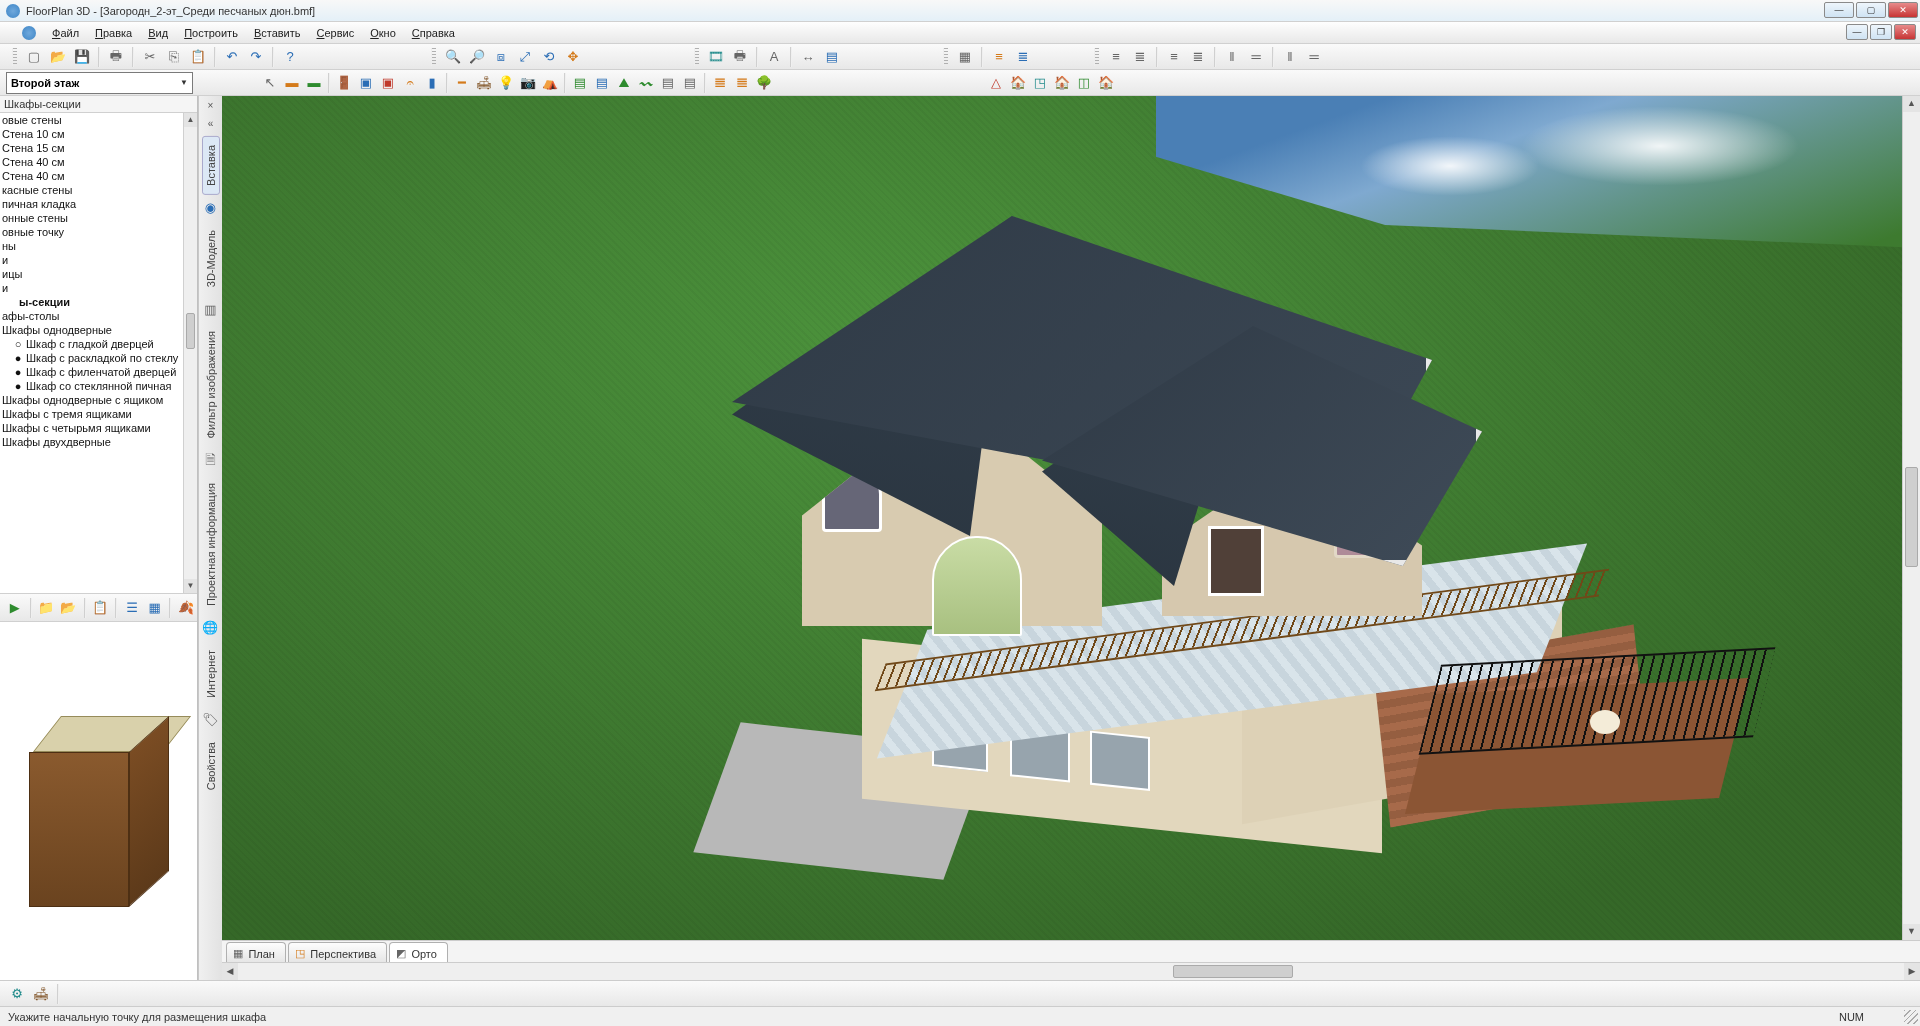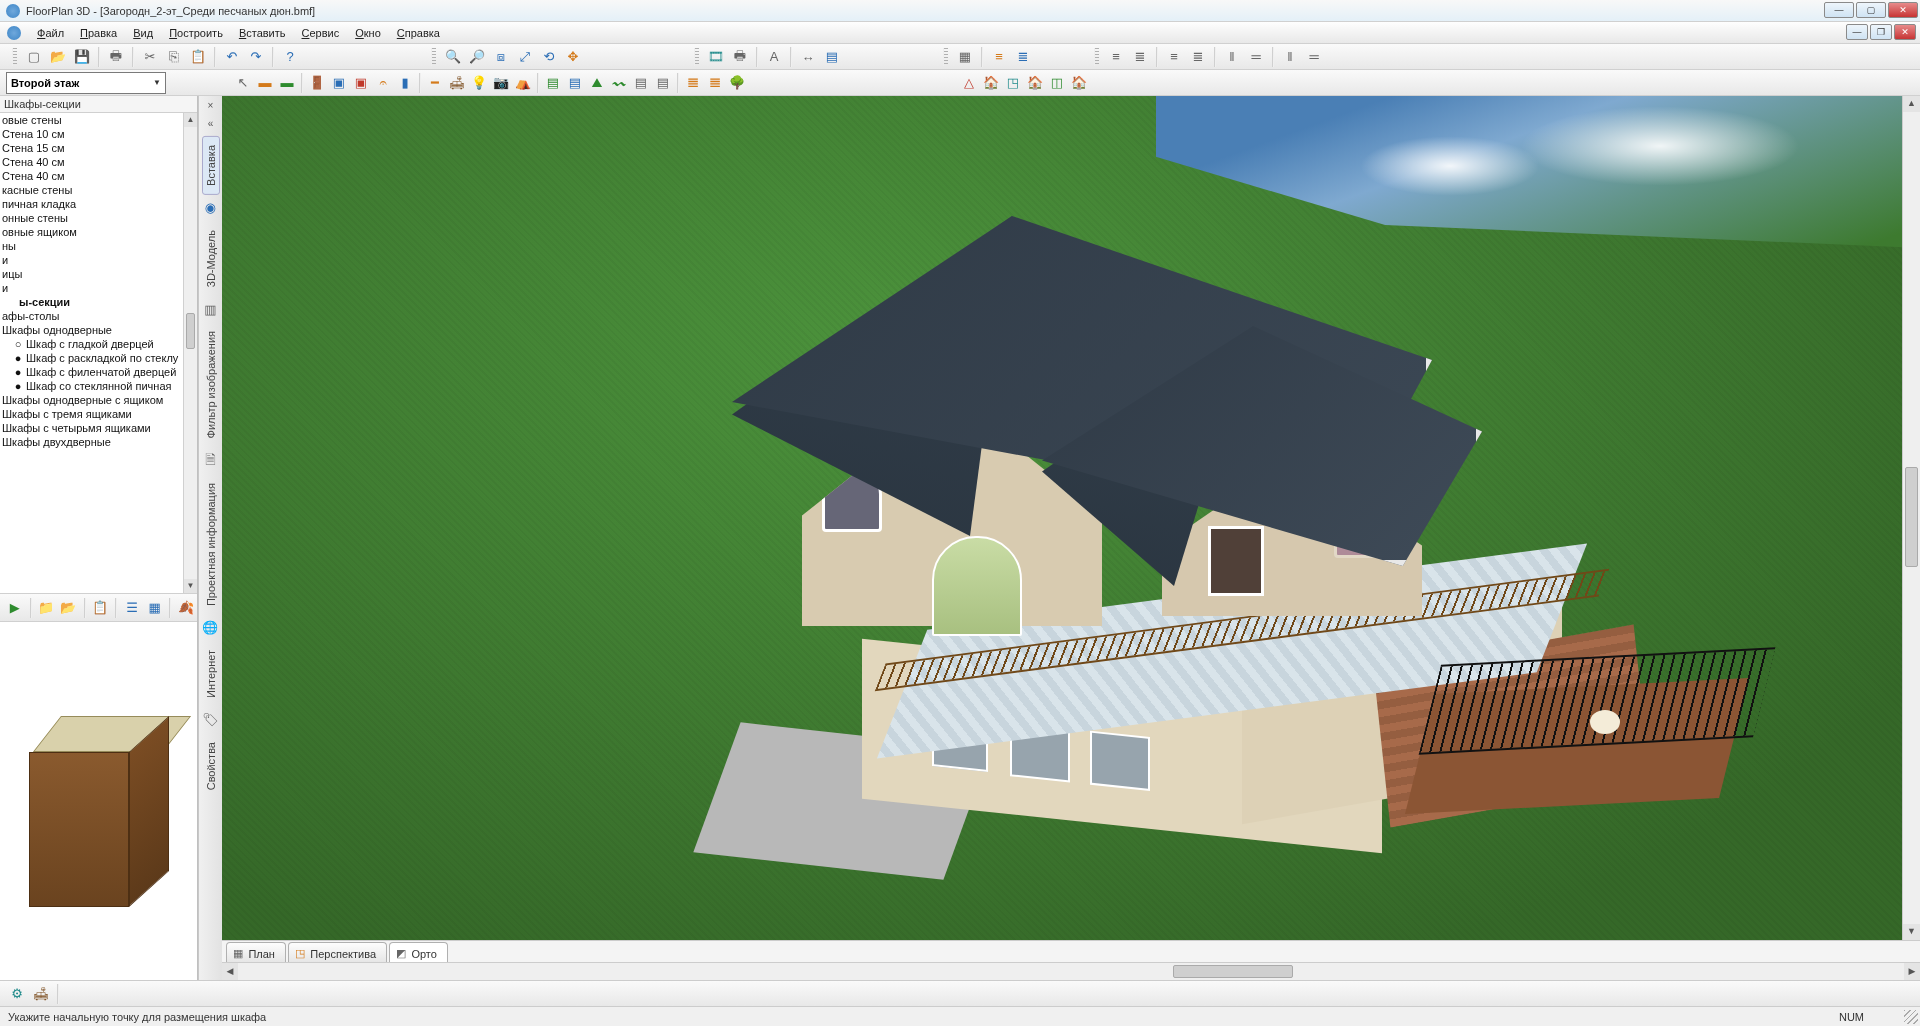--- a/index.html
+++ b/index.html
@@ -8,36 +8,36 @@
 
 .titlebar { height: 22px; background: linear-gradient(to bottom, #f8f8f8, #e4f0f8); display: flex; align-items: center; padding-left: 6px; border-bottom: 1px solid #d0d0d0; position: relative; }
 .titlebar .app-icon { width: 14px; height: 14px; background: radial-gradient(circle, #6fa8dc, #3d85c6); border-radius: 50%; margin-right: 6px; }
 .titlebar .title { color: #333; }
 .win-controls { position: absolute; right: 2px; top: 2px; display: flex; gap: 2px; }
 .win-btn { width: 30px; height: 16px; display: flex; align-items: center; justify-content: center; font-size: 9px; border: 1px solid #8a8a8a; border-radius: 2px; cursor: pointer; }
 .win-min, .win-max { background: linear-gradient(to bottom, #eef5fb, #cfe3f3); color: #333; }
 .win-close { background: linear-gradient(to bottom, #e78b8b, #c73434); color: #fff; }
 
 
-.menubar { height: 22px; background: linear-gradient(to bottom, #fefefe, #e8e8e8); display: flex; align-items: center; padding-left: 7px; border-bottom: 1px solid #d0d0d0; position: relative; }
+.menubar { height: 22px; background: linear-gradient(to bottom, #fefefe, #e8e8e8); display: flex; align-items: center; padding-left: 22px; border-bottom: 1px solid #d0d0d0; position: relative; }
 .menubar .brand-icon { width: 14px; height: 14px; background: radial-gradient(circle, #6fa8dc, #3d85c6); border-radius: 50%; margin-right: 8px; }
 .menu-item { padding: 2px 8px; color: #222; text-decoration: underline; text-decoration-color: transparent; cursor: pointer; }
 .menu-item:first-letter { text-decoration: underline; }
 .win-controls.doc { right: 4px; top: 2px; }
 .win-controls.doc .win-btn { width: 22px; height: 16px; }
 
 
 .tool-row { height: 26px; background: linear-gradient(to bottom, #fafafa, #e8e8e8); display: flex; align-items: center; border-bottom: 1px solid #d0d0d0; padding-left: 6px; gap: 2px; }
 .tool-row .grip { width: 5px; height: 18px; background: repeating-linear-gradient(to bottom, #b0b0b0 0 1px, transparent 1px 3px); margin-right: 4px; margin-left: 6px; border-left: 1px solid #eee; }
 .tool-btn { width: 22px; height: 22px; display: flex; align-items: center; justify-content: center; border: 1px solid transparent; cursor: pointer; border-radius: 3px; font-size: 13px; }
 .sep { width: 2px; height: 20px; background: linear-gradient(to right, #c0c0c0, #fff); margin: 0 3px; }
 .spacer { flex: 0 0 auto; }
 
 
-.floor-sel { height: 22px; width: 160px; margin: 2px 6px; border: 1px solid #7a7a7a; background: #fff; display: flex; align-items: center; padding: 0 4px; font-weight: bold; position: relative; cursor: pointer; }
+.floor-sel { height: 22px; width: 187px; margin: 2px 6px; border: 1px solid #7a7a7a; background: #fff; display: flex; align-items: center; padding: 0 4px; font-weight: bold; position: relative; cursor: pointer; }
 .floor-sel::after { content: "▼"; position: absolute; right: 4px; font-size: 8px; color: #333; }
 
 
 .left-toolbar-row { height: 26px; background: linear-gradient(to bottom, #fafafa, #e8e8e8); display: flex; align-items: center; border-bottom: 1px solid #d0d0d0; }
 
 
 .main { flex: 1; display: flex; overflow: hidden; }
 
 
 .left-panel { width: 198px; background: #fff; display: flex; flex-direction: column; border-right: 1px solid #c0c0c0; }
@@ -270,21 +270,21 @@
     <div class="lp-list">
       <div class="scrollarea" id="lp-items">
           <div class="lp-item"><span>овые стены</span></div>
           <div class="lp-item"><span>Стена 10 см</span></div>
           <div class="lp-item"><span>Стена 15 см</span></div>
           <div class="lp-item"><span>Стена 40 см</span></div>
           <div class="lp-item"><span>Стена 40 см</span></div>
           <div class="lp-item"><span>касные стены</span></div>
           <div class="lp-item"><span>пичная кладка</span></div>
           <div class="lp-item"><span>онные стены</span></div>
-          <div class="lp-item"><span>овные ящиком</span></div>
+          <div class="lp-item"><span>овные точку</span></div>
           <div class="lp-item"><span>ны</span></div>
           <div class="lp-item"><span>и</span></div>
           <div class="lp-item"><span>ицы</span></div>
           <div class="lp-item"><span>и</span></div>
           <div class="lp-item bold"><span>ы-секции</span></div>
           <div class="lp-item"><span>афы-столы</span></div>
           <div class="lp-item"><span>Шкафы однодверные</span></div>
           <div class="lp-item sub"><span class="bullet">○</span><span>Шкаф с гладкой дверцей</span></div>
           <div class="lp-item sub"><span class="bullet">●</span><span>Шкаф с раскладкой по стеклу</span></div>
           <div class="lp-item sub"><span class="bullet">●</span><span>Шкаф с филенчатой дверцей</span></div>

